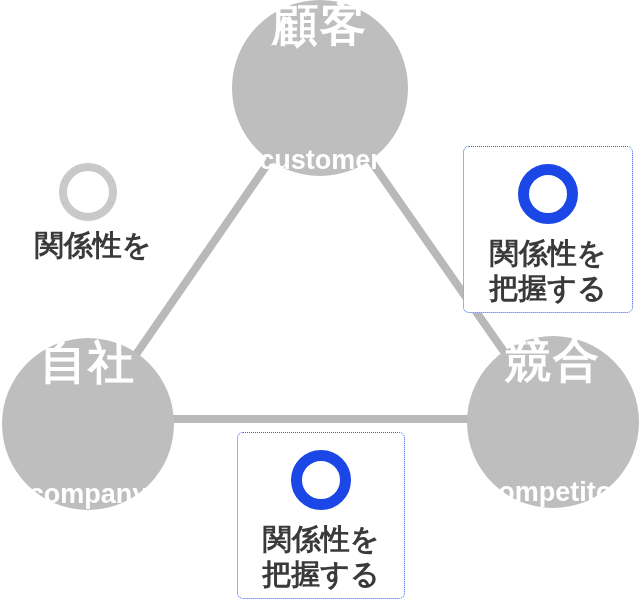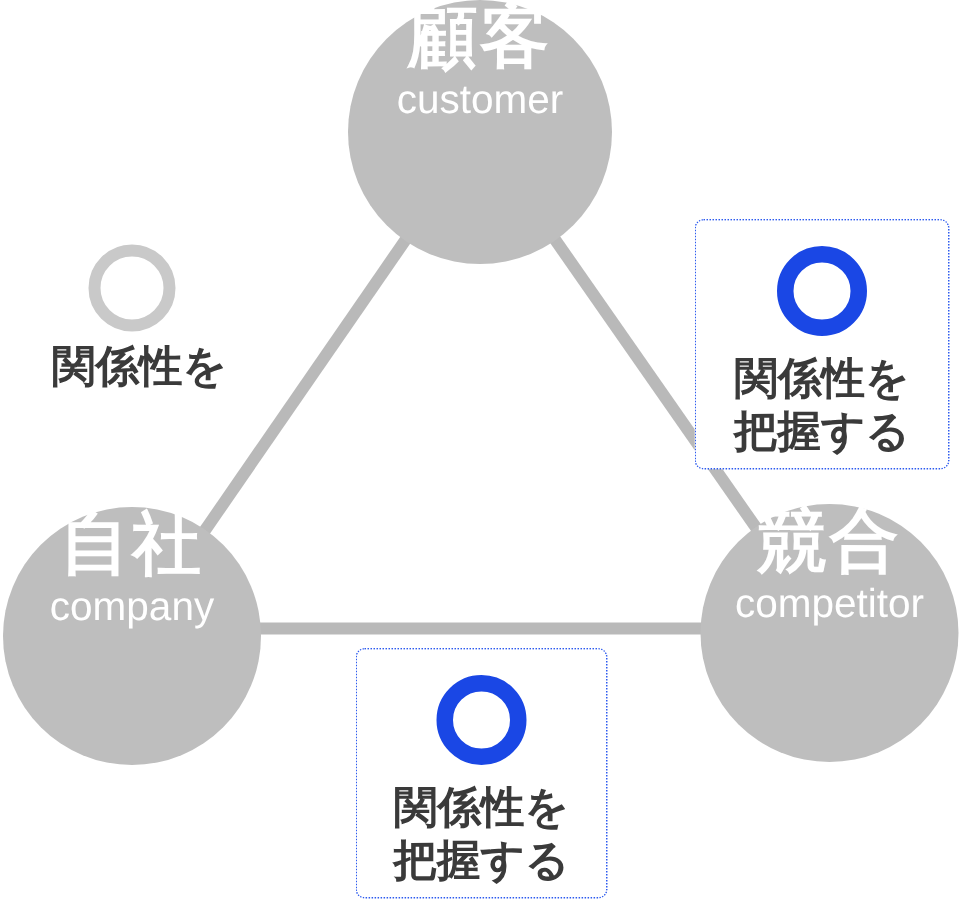--- a/index.html
+++ b/index.html
@@ -25,38 +25,38 @@
     stroke-width: 8;
     stroke-linecap: butt;
   }
   .node {
     position: absolute;
     border-radius: 50%;
     background: var(--color-node-gray, #bebebe);
     display: flex;
     flex-direction: column;
     align-items: center;
-    justify-content: flex-start;
+    justify-content: space-between;
     z-index: 2;
     text-align: center;
   }
   .node-customer   { left: 232px; top: 0px;   width: 176px; height: 176px; }
   .node-company    { left: 2px;   top: 338px; width: 172px; height: 172px; }
   .node-competitor { left: 467px; top: 336px; width: 172px; height: 172px; }
   .node-ja {
     color: var(--color-node-text, #ffffff);
     font-size: 46px;
     font-weight: bold;
     line-height: 1.05;
     letter-spacing: 2px;
   }
   .node-en {
     color: var(--color-node-text, #ffffff);
     font-size: 27px;
-    font-weight: normal;
+    font-weight: bold;
     margin-top: 4px;
     line-height: 1.1;
   }
   .gray-ring {
     position: absolute;
     left: 59px; top: 163px;
     width: 42px; height: 42px;
     border: 8px solid var(--color-ring-gray, #c9c9c9);
     border-radius: 50%;
     z-index: 3;

